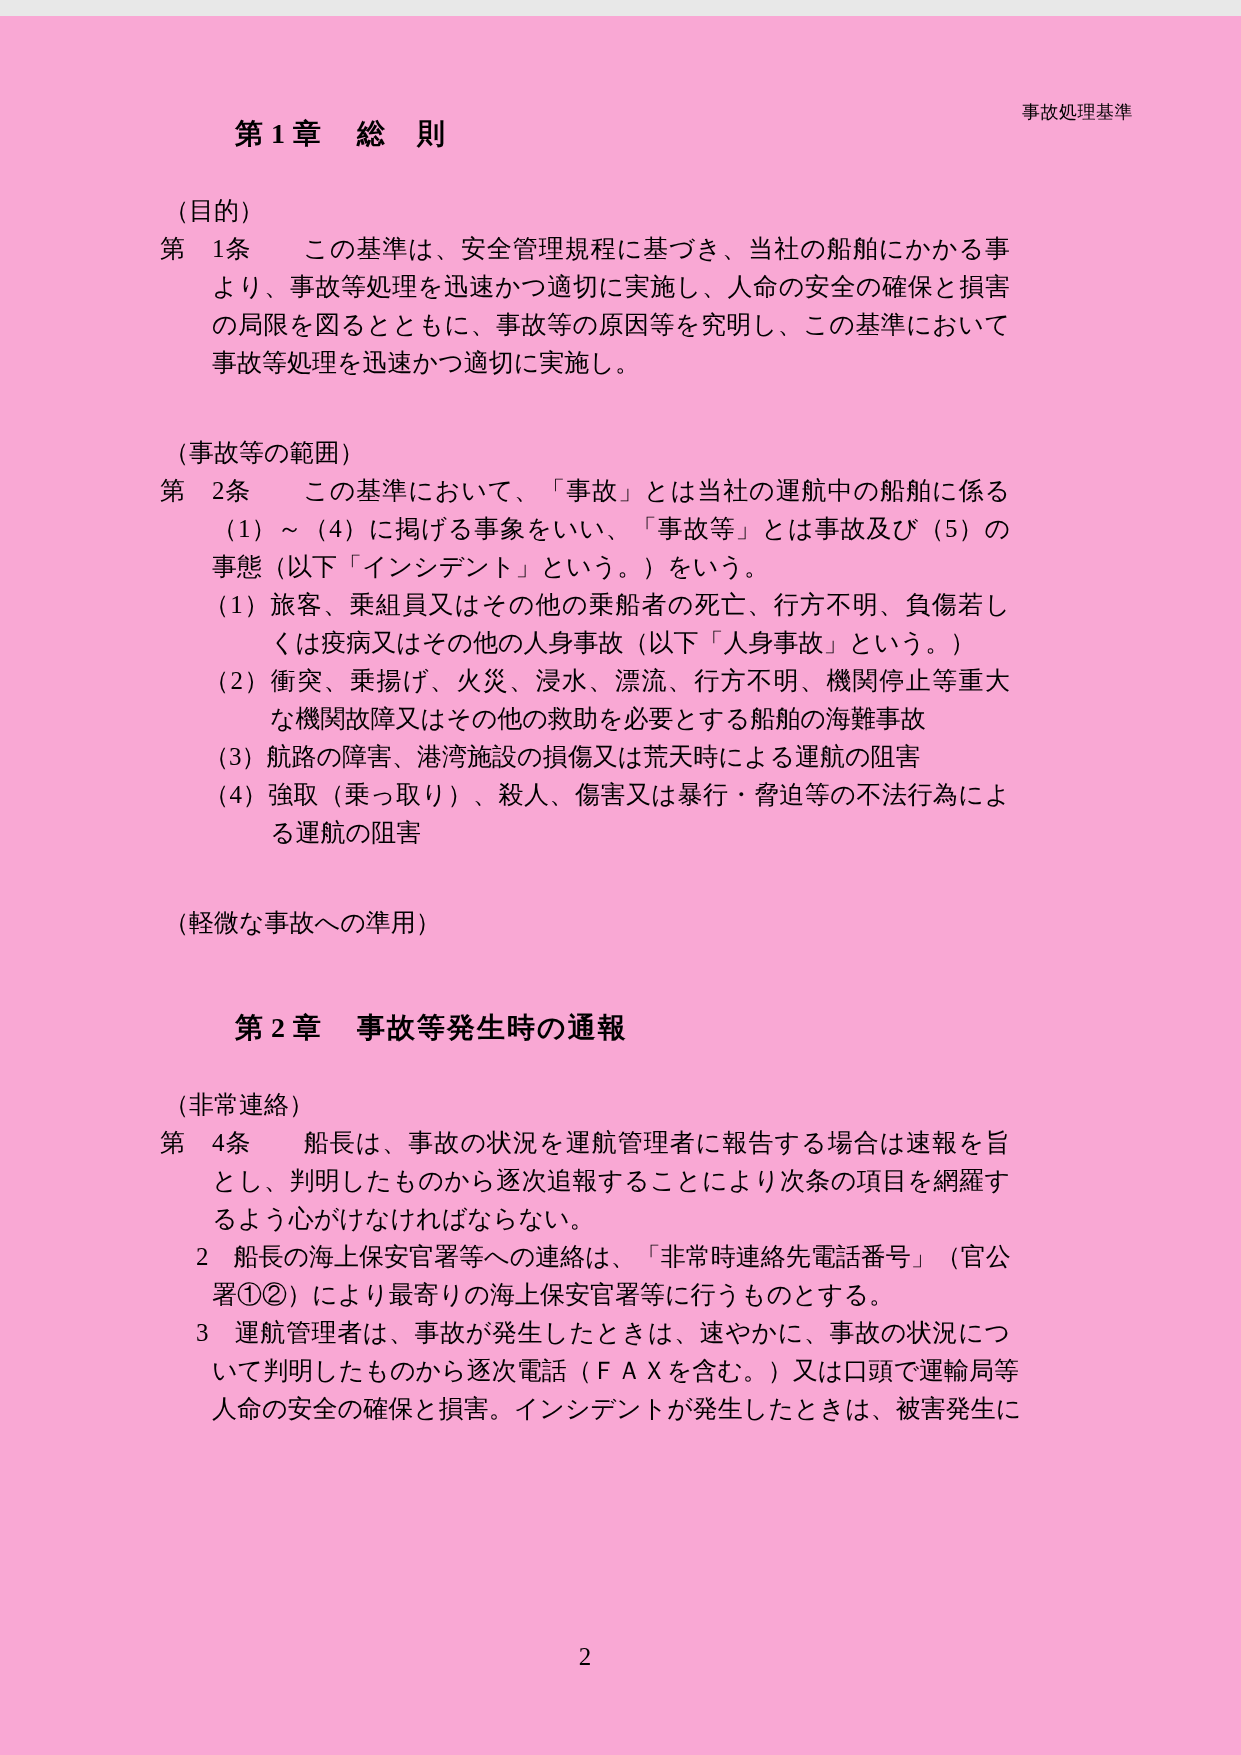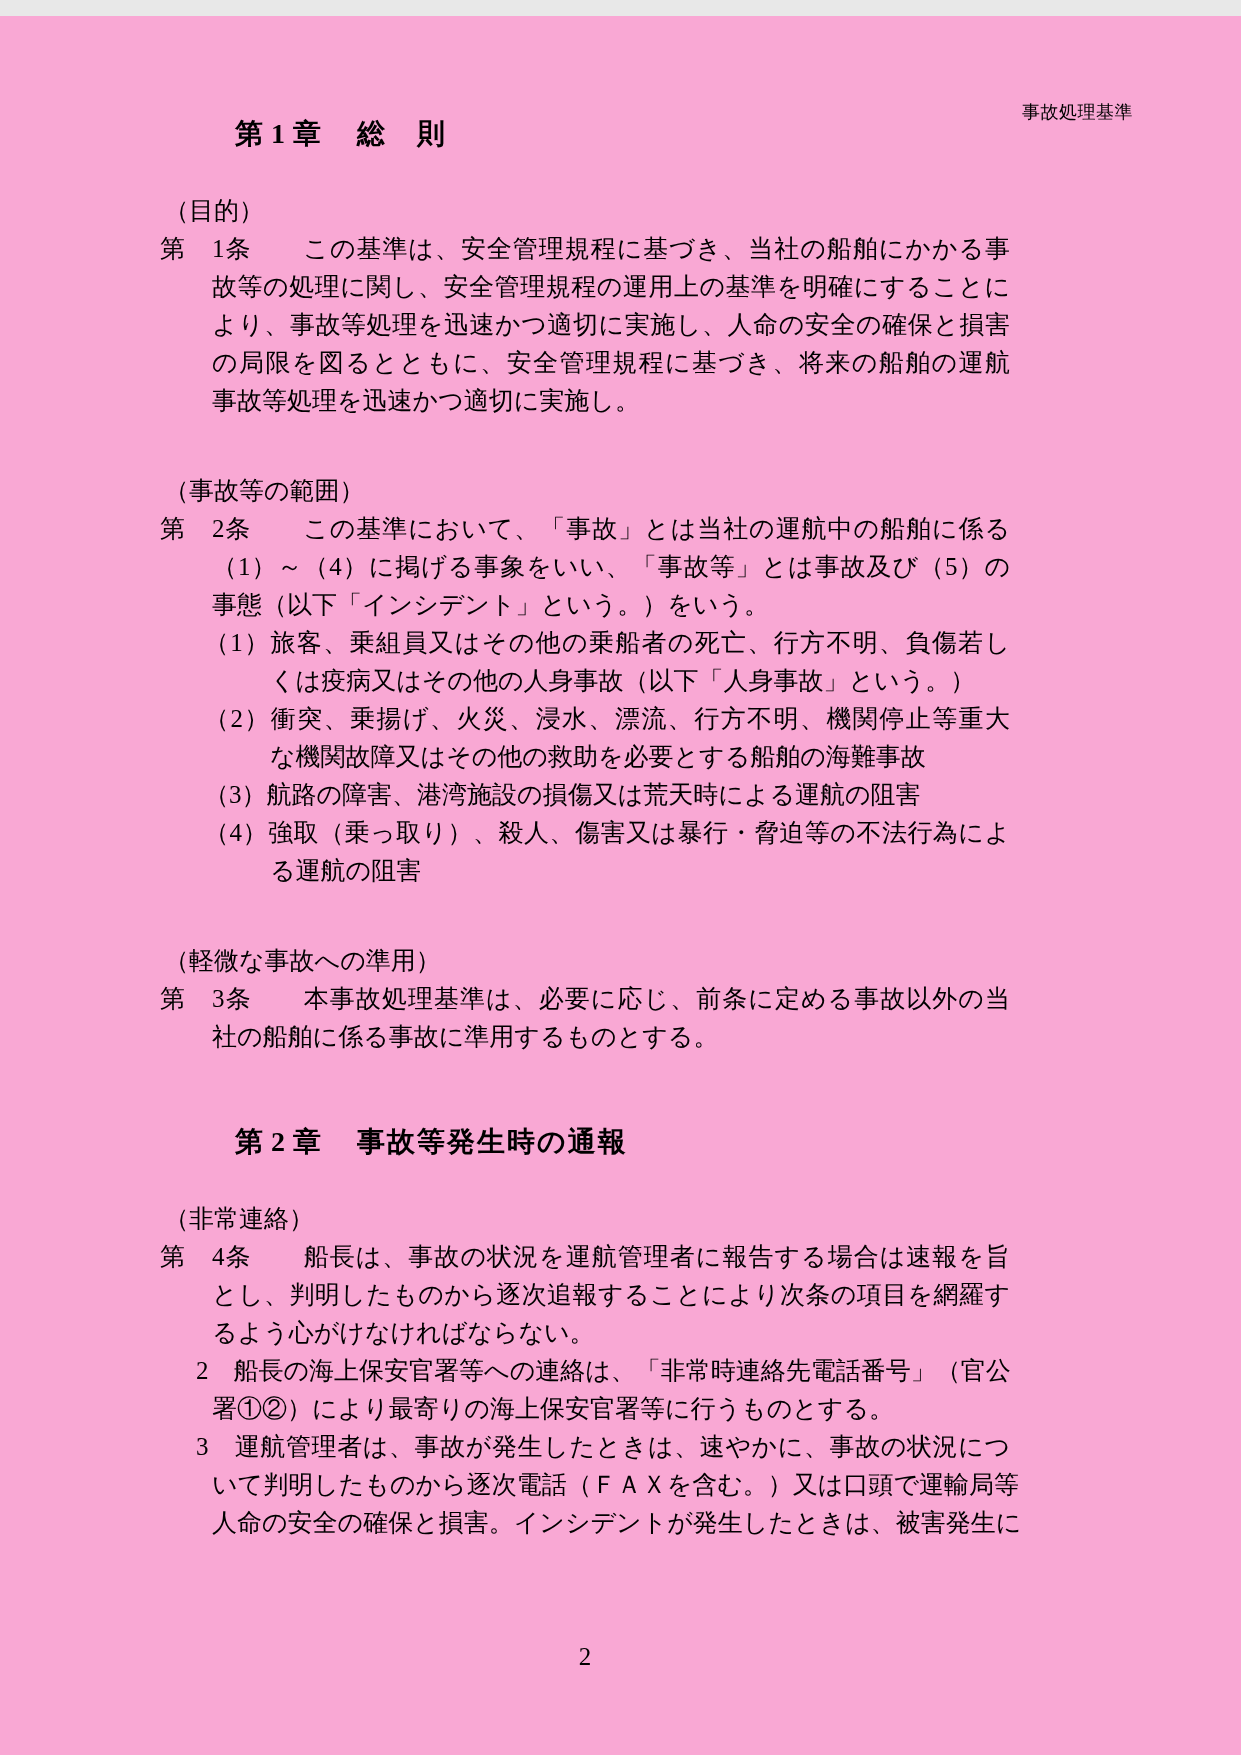--- a/index.html
+++ b/index.html
@@ -76,23 +76,22 @@
   <div class="content">
 
     <div class="chapter-heading ch1">
       <span class="heading-num">第1章</span><span class="heading-title">総　則</span>
     </div>
 
     <div class="line endline label tight">（目的）</div>
 
     <div>
       <div class="line">第　1条　　この基準は、安全管理規程に基づき、当社の船舶にかかる事</div>
-      <div class="line cont">故等の処理に関し、安全管理規程の運用上の基準を明確にすることに</div>
       <div class="line cont">より、事故等処理を迅速かつ適切に実施し、人命の安全の確保と損害</div>
-      <div class="line cont">の局限を図るとともに、安全管理規程に基づき、将来の船舶の運航</div>
+      <div class="line cont">の局限を図るとともに、事故等の原因等を究明し、この基準において</div>
       <div class="line cont endline">事故等処理を迅速かつ適切に実施し。</div>
     </div>
 
     <div class="line endline label">（事故等の範囲）</div>
 
     <div>
       <div class="line">第　2条　　この基準において、「事故」とは当社の運航中の船舶に係る</div>
       <div class="line cont">（1）～（4）に掲げる事象をいい、「事故等」とは事故及び（5）の</div>
       <div class="line cont endline">事態（以下「インシデント」という。）をいう。</div>
 
@@ -108,24 +107,20 @@
         <div class="line item endline">（3）航路の障害、港湾施設の損傷又は荒天時による運航の阻害</div>
       </div>
       <div>
         <div class="line item">（4）強取（乗っ取り）、殺人、傷害又は暴行・脅迫等の不法行為によ</div>
         <div class="line item-cont endline">る運航の阻害</div>
       </div>
     </div>
 
     <div class="line endline label">（軽微な事故への準用）</div>
 
-    <div>
-      <div class="line">第　3条　　本事故処理基準は、必要に応じ、前条に定める事故以外の当</div>
-      <div class="line cont endline">社の船舶に係る事故に準用するものとする。</div>
-    </div>
 
     <div class="chapter-heading ch2">
       <span class="heading-num">第2章</span><span class="heading-title">事故等発生時の通報</span>
     </div>
 
     <div class="line endline label tight">（非常連絡）</div>
 
     <div>
       <div class="line">第　4条　　船長は、事故の状況を運航管理者に報告する場合は速報を旨</div>
       <div class="line cont">とし、判明したものから逐次追報することにより次条の項目を網羅す</div>

